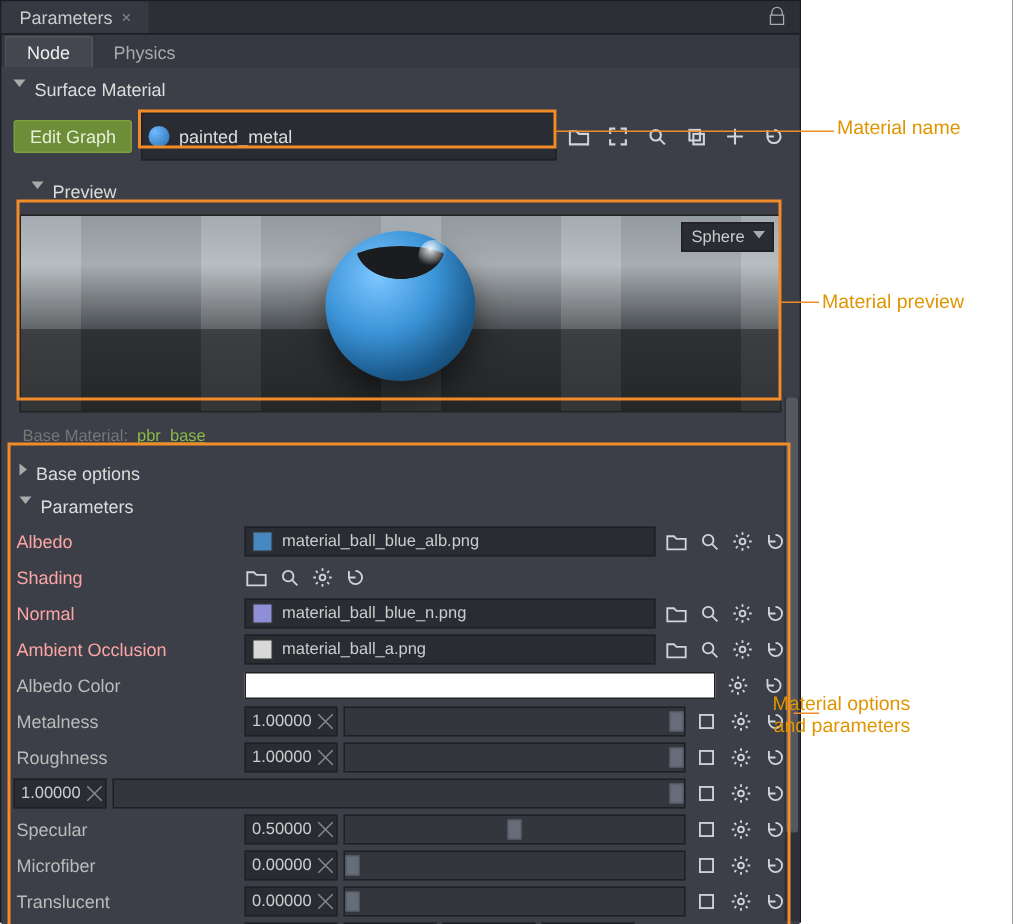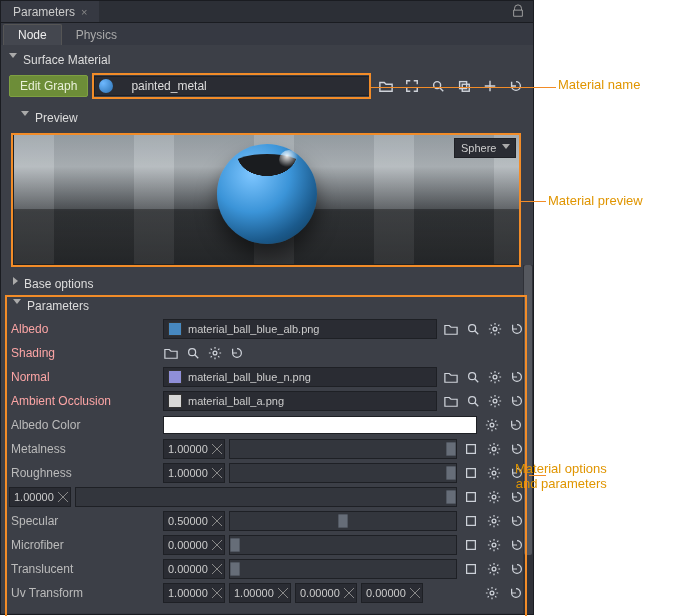--- a/index.html
+++ b/index.html
@@ -13,21 +13,21 @@
 .tabs-inner { height: 22px; display: flex; align-items: flex-end; padding: 0 2px; gap: 0; }
 .tab-inner { padding: 3px 14px; color: #aaa; font-size: 12px; cursor: pointer; }
 .tab-inner.active { background: #44474f; border: 1px solid #555; border-bottom: none; color: #eee; border-radius: 2px 2px 0 0; }
 .content { background: #3c3f47; padding: 4px 8px 8px 8px; }
 .section-hdr { display: flex; align-items: flex-start; gap: 6px; padding: 4px 0; cursor: pointer; }
 .section-hdr .caret { width: 0; height: 0; border-left: 4px solid transparent; border-right: 4px solid transparent; border-top: 5px solid #aaa; }
 .section-hdr .caret.right { border-top: 4px solid transparent; border-bottom: 4px solid transparent; border-left: 5px solid #aaa; border-right: none; width: 0; height: 0; }
 .section-hdr .lbl { color: #ddd; font-size: 12px; }
 .namebar { display: flex; align-items: center; gap: 6px; margin: 4px 0 10px 0; }
 .btn-edit { background: #6d8d38; border: 1px solid #7ea041; color: #e8f0d8; padding: 3px 10px; font-size: 12px; cursor: pointer; border-radius: 2px; }
-.name-input-wrap { flex: 1; display: flex; align-items: center; background: #2a2c33; border: 1px solid #1e2025; height: 20px; padding: 0 4px; gap: 18px; }
+.name-input-wrap { flex: 1; display: flex; align-items: center; background: #2a2c33; border: 1px solid #1e2025; height: 32px; padding: 0 4px; gap: 6px; }
 .name-input-wrap .nicon { width: 14px; height: 14px; border-radius: 50%; background: radial-gradient(circle at 30% 30%, #6db8ff, #2a6fb0); }
 .name-input-wrap input { flex: 1; background: transparent; border: none; color: #ddd; font-size: 12px; outline: none; }
 .icons-row { display: flex; gap: 8px; }
 .icons-row svg, .icnbtn svg { width: 14px; height: 14px; fill: none; stroke: #cfd3da; stroke-width: 1.6; }
 .icnbtn { width: 18px; height: 18px; display: flex; align-items: center; justify-content: center; cursor: pointer; }
 .hl-name { position: absolute; border: 2px solid #f28c28; pointer-events: none; }
 .preview-wrap { margin: 4px 4px 8px 4px; }
 .preview { position: relative; height: 132px; background: linear-gradient(180deg, #9aa2a8 0%, #b0b6ba 25%, #4a4e52 60%, #3a3d40 100%); border: 1px solid #222; overflow: hidden; }
 .preview .garage { position: absolute; inset: 0; background:
   linear-gradient(180deg, rgba(0,0,0,0) 0 58%, rgba(0,0,0,0.35) 58% 100%),
@@ -149,20 +149,24 @@
       <div class="preview">
         <div class="garage"></div>
         <div class="sphere"></div>
         <select>
           <option>Sphere</option>
         </select>
         <div class="sel-caret"></div>
       </div>
     </div>
 
+    <div class="base-mat">
+      <span>Base Material:</span>
+      <a>pbr_base</a>
+    </div>
 
     <div id="optionsbox">
       <div class="section-hdr" style="padding-left:4px">
         <div class="caret right"></div>
         <div class="lbl">Base options</div>
       </div>
 
       <div class="section-hdr" style="padding-left:4px">
         <div class="caret"></div>
         <div class="lbl">Parameters</div>

